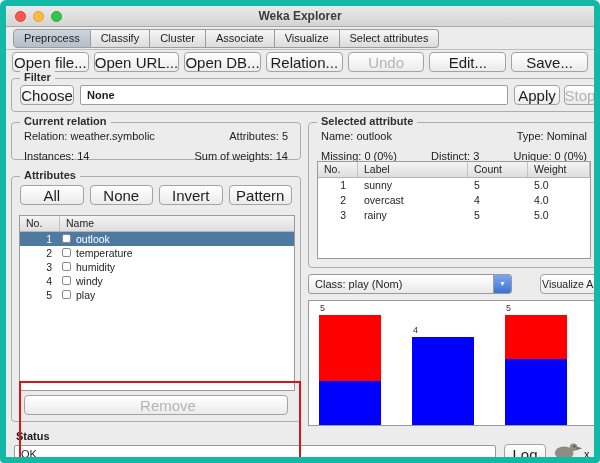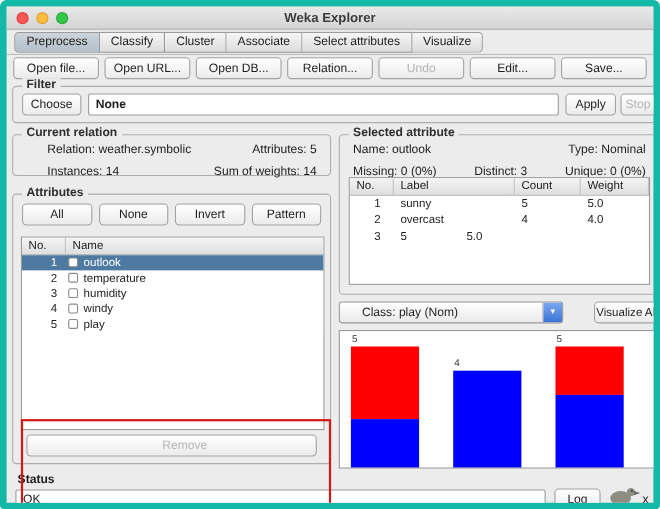--- a/index.html
+++ b/index.html
@@ -28,40 +28,40 @@
   }
   .tab:first-child { border-left:1px solid #9c9c9c; border-radius:4px 0 0 4px; }
   .tab:last-child { border-radius:0 4px 4px 0; }
   .tab.selected { background:linear-gradient(#ccd4dc,#b4bfca); }
   .tab-underline { position:absolute; left:0; top:43px; width:100%; height:1px; background:#bdbdbd; }
   
   .btn {
     display:flex; align-items:center; justify-content:center;
     border:1px solid #a3a3a3; border-radius:4px;
     background:linear-gradient(#ffffff,#ebebeb);
-    font-size:11px; color:#1d1d1d; cursor:default; white-space:nowrap;
+    font-size:15px; color:#1d1d1d; cursor:default; white-space:nowrap;
   }
   .btn.disabled { color:#b4b4b4; }
   .toolbar { position:absolute; left:6px; right:6px; top:46px; height:20px; display:flex; gap:5px; }
   .toolbar .btn { flex:1; height:20px; }
   
   .groupbox { position:absolute; border:1px solid #adadad; border-radius:4px; }
   .gb-title { position:absolute; top:-8px; left:8px; background:#ececec; padding:0 4px; font-size:11px; font-weight:700; color:#2e2e2e; }
   
   #filter-box { left:5px; top:72px; width:588px; height:34px; }
   #choose-btn { position:absolute; left:8px; top:6px; width:54px; height:20px; }
   #filter-field {
     position:absolute; left:68px; top:6px; width:428px; height:20px;
     background:#ffffff; border:1px solid #9d9d9d; border-radius:2px;
     line-height:18px; padding-left:6px; font-weight:600;
   }
   #apply-btn { position:absolute; left:502px; top:6px; width:46px; height:20px; }
   #stop-btn  { position:absolute; left:552px; top:6px; width:32px; height:20px; }
   
-  #currel-box { left:5px; top:116px; width:290px; height:38px;padding-left:19px; }
+  #currel-box { left:5px; top:116px; width:290px; height:38px; }
   .rel-line { display:flex; justify-content:space-between; padding:0 12px; margin-top:6px; line-height:14px; }
   
   #selattr-box { left:302px; top:116px; width:292px; height:146px; }
   .sa-line { display:flex; justify-content:space-between; padding:0 12px; margin-top:6px; line-height:14px; }
   .sa-table { position:absolute; left:8px; right:8px; top:38px; bottom:8px; background:#fff; border:1px solid #9b9b9b; overflow:hidden; }
   .sa-header { display:flex; height:16px; background:linear-gradient(#f4f4f4,#dedede); border-bottom:1px solid #b5b5b5; font-size:10.5px; }
   .sa-header > div { border-right:1px solid #c2c2c2; padding-left:6px; line-height:15px; }
   .sa-row { display:flex; height:15px; line-height:15px; font-size:10.5px; }
   .sa-row > div { padding-left:6px; }
   .c-no { width:40px; } .c-label { width:110px; } .c-count { width:60px; } .c-weight { flex:1; }
@@ -78,21 +78,21 @@
   .attr-row { display:flex; height:14px; line-height:14px; font-size:10.5px; background:#fff; }
   .attr-row .at-no { text-align:right; padding-right:8px; border-right:none; }
   .attr-row.selected { background:#4e7aa2; color:#ffffff; }
   .checkbox { display:inline-block; width:9px; height:9px; background:#fff; border:1px solid #8a8a8a; border-radius:2px; margin:2px 5px 0 2px; vertical-align:top; }
   #remove-btn { position:absolute; left:12px; right:12px; bottom:6px; height:20px;padding-left:24px; }
   #annotation-rect { position:absolute; left:7px; top:204px; width:282px; height:94px; border:2px solid #d41717; z-index:5; pointer-events:none; }
   
   #class-combo {
     position:absolute; left:302px; top:268px; width:204px; height:20px;
     border:1px solid #9a9a9a; border-radius:3px; background:linear-gradient(#ffffff,#e9e9e9);
-    line-height:18px; padding-left:20px;
+    line-height:18px; padding-left:6px;
   }
   #class-combo .combo-arrow {
     position:absolute; right:0; top:0; width:18px; height:18px;
     background:linear-gradient(#7aa7f0,#3b74d6); border-left:1px solid #9a9a9a;
     border-radius:0 2px 2px 0; color:#fff; font-size:7px; text-align:center; line-height:18px;
   }
   #visualize-all-btn { position:absolute; left:534px; top:268px; width:60px; height:20px; font-size:10.5px; }
   
   #histogram-panel { position:absolute; left:302px; top:294px; width:292px; height:126px; background:#ffffff; border:1px solid #999999; }
   .hbar { position:absolute; bottom:0; display:flex; flex-direction:column; }
@@ -118,22 +118,22 @@
     <span class="traffic tl-min"></span>
     <span class="traffic tl-max"></span>
     <div class="title-text">Weka Explorer</div>
   </div>
 
   <div class="tabbar">
     <div class="tab selected">Preprocess</div>
     <div class="tab">Classify</div>
     <div class="tab">Cluster</div>
     <div class="tab">Associate</div>
+    <div class="tab">Visualize</div>
     <div class="tab">Select attributes</div>
-    <div class="tab">Visualize</div>
   </div>
   <div class="tab-underline"></div>
 
   <div class="toolbar">
     <div class="btn">Open file...</div>
     <div class="btn">Open URL...</div>
     <div class="btn">Open DB...</div>
     <div class="btn">Relation...</div>
     <div class="btn disabled">Undo</div>
     <div class="btn">Edit...</div>
@@ -185,20 +185,21 @@
         <div class="c-weight">5.0</div>
       </div>
       <div class="sa-row">
         <div class="c-no">2</div>
         <div class="c-label">overcast</div>
         <div class="c-count">4</div>
         <div class="c-weight">4.0</div>
       </div>
       <div class="sa-row">
         <div class="c-no">3</div>
+        <div class="c-label">rainy</div>
         <div class="c-count">5</div>
         <div class="c-weight">5.0</div>
       </div>
     </div>
   </div>
 
   <div class="groupbox" id="attrs-box">
     <span class="gb-title">Attributes</span>
     <div class="attr-btn-row">
       <div class="btn">All</div>

